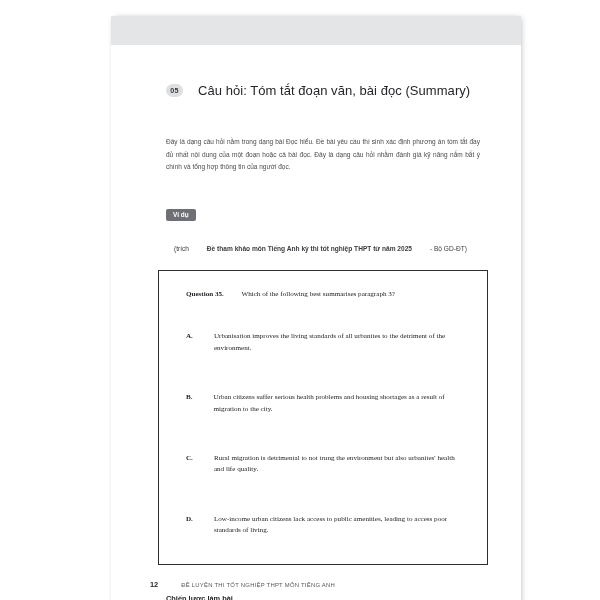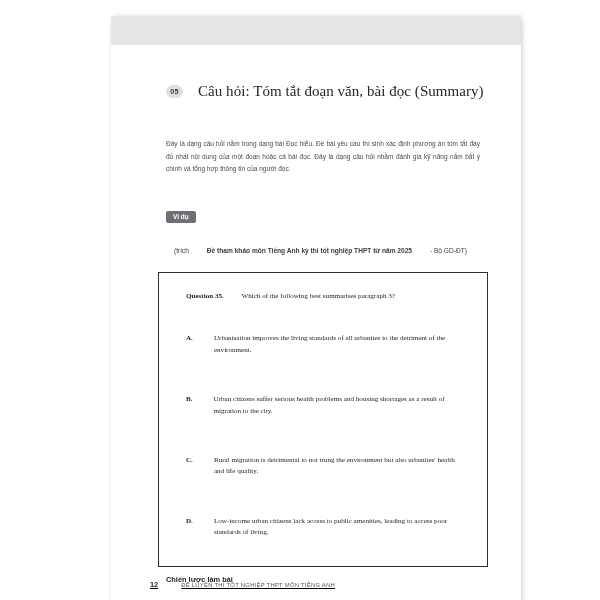--- a/index.html
+++ b/index.html
@@ -64,25 +64,24 @@
     height: 13px;
     padding: 0 3px;
     border-radius: 6.5px;
     background: #dedfe1;
     color: #3a3a3c;
     font-size: 7.2px;
     font-weight: bold;
     letter-spacing: 0.2px;
   }
   .section-title {
-    font-size: 15px;
+    font-size: 13px;
     color: #26262a;
     letter-spacing: 0.05px;
     white-space: nowrap;
-    font-family: Liberation Serif, serif;
   }
 
   
   .intro {
     font-size: 6.5px;
     line-height: 1.95;
     color: #4a4a4e;
     text-align: justify;
     margin-bottom: 13px;
   }
@@ -103,20 +102,21 @@
     color: #3c3c40;
     margin-bottom: 9px;
     line-height: 1.5;
   }
   .citation b { font-weight: bold; }
 
   
   .qbox {
     border: 1px solid #2e2e32;
     padding: 10px 11px 11px 11px;
+    margin-bottom: 21px;
     font-family: "Liberation Serif", serif;
   }
   .qstem {
     font-size: 7.1px;
     color: #1e1e22;
     line-height: 1.5;
     margin-bottom: 7px;
   }
   .qstem b { font-weight: bold; }
   .opt {
@@ -193,21 +193,20 @@
   
   .footer {
     position: absolute;
     left: 0;
     bottom: 19px;
     width: 410px;
     padding: 0 33px 0 31px;
     display: flex;
     align-items: baseline;
     gap: 7px;
-    text-decoration: underline;
   }
   .footer-page {
     font-size: 7.4px;
     font-weight: bold;
     color: #26262a;
   }
   .footer-text {
     font-size: 5.9px;
     color: #58585c;
     letter-spacing: 0.25px;

